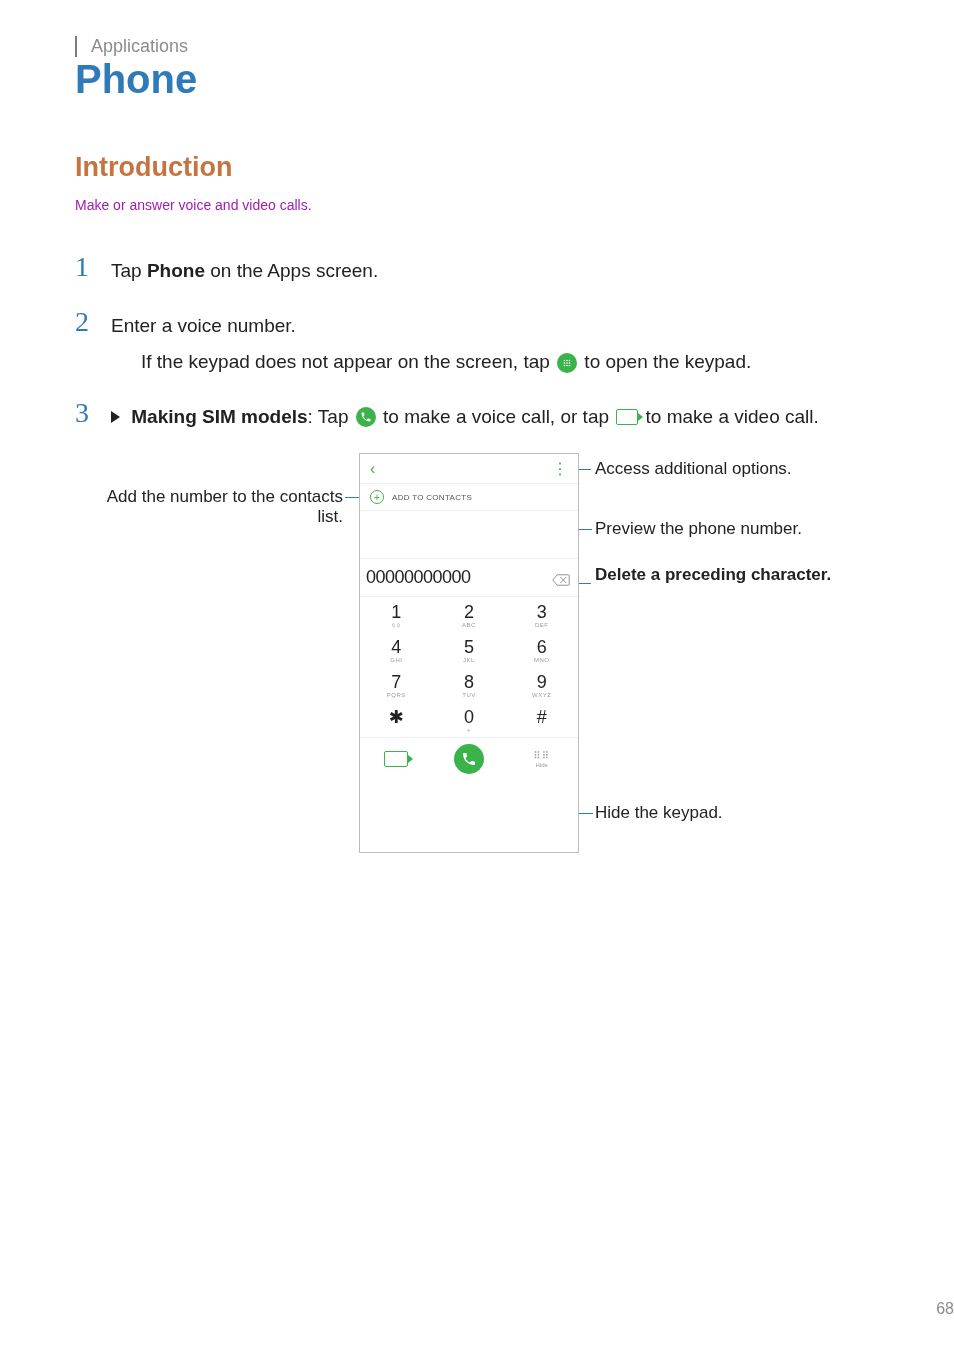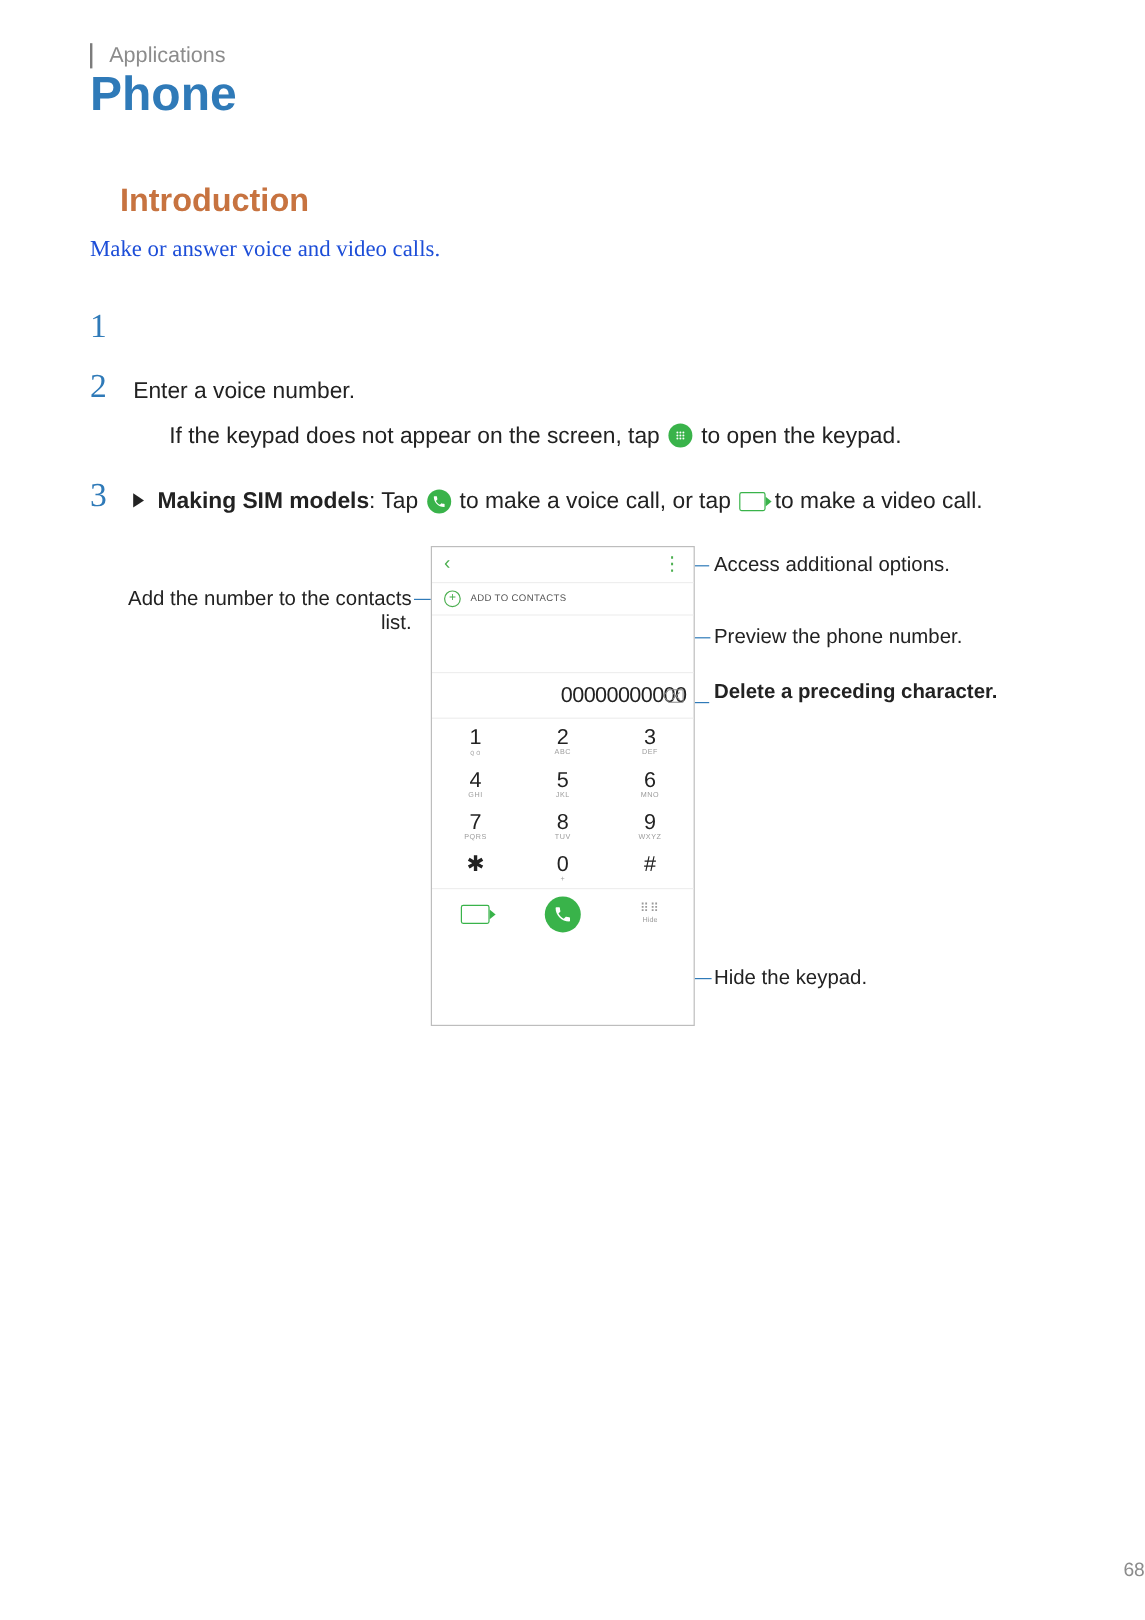--- a/index.html
+++ b/index.html
@@ -26,27 +26,25 @@
     color: #2f7ab8;
     font-size: 40px;
     font-weight: 600;
     margin-bottom: 50px;
   }
   h2.subhead {
     color: #c77340;
     font-size: 27px;
     font-weight: 600;
     margin-bottom: 14px;
-    margin-left: 25px;
   }
   .intro-text {
-    font-size: 19px;
-    color: #1d4ed8;
+    font-size: 14px;
+    color: #a21caf;
     margin-bottom: 40px;
-    font-family: Liberation Serif, serif;
   }
   .step {
     display: flex;
     align-items: flex-start;
     margin-bottom: 22px;
   }
   .step-number {
     color: #2f7ab8;
     font-size: 28px;
     font-weight: 400;
@@ -140,21 +138,21 @@
     padding: 6px 10px;
     border-bottom: 1px solid #eee;
   }
   .plus-circle {
     width: 14px; height: 14px; border: 1px solid #4caf50; border-radius: 50%;
     color: #4caf50; font-size: 10px; display: flex; align-items: center; justify-content: center;
   }
   .add-contacts-text { font-size: 8px; color: #555; letter-spacing: 0.3px; }
   .preview-area { height: 48px; border-bottom: 1px solid #eee; }
   .number-row {
-    display: flex; align-items: center; justify-content: flex-end;
+    display: flex; align-items: center; justify-content: flex-start;
     gap: 8px; padding: 8px 6px; border-bottom: 1px solid #eee;
     position: relative;
   }
   .number-display {
     font-size: 18px; font-family: "Helvetica Neue", Arial, sans-serif;
     font-weight: 300; letter-spacing: -0.5px; color: #222;
   }
   .backspace {
     width: 18px; height: 12px;
     position: absolute; right: 8px;
@@ -232,20 +230,23 @@
   </div>
 
   <h1 class="title">Phone</h1>
 
   <h2 class="subhead">Introduction</h2>
   <p class="intro-text">Make or answer voice and video calls.</p>
 
 
   <div class="step">
     <div class="step-number">1</div>
+    <div class="step-body">
+      <span>Tap </span><span class="bold">Phone</span><span> on the Apps screen.</span>
+    </div>
   </div>
 
   <div class="step">
     <div class="step-number">2</div>
     <div class="step-body">
       <div>Enter a voice number.</div>
       <div class="sub">
         <span>If the keypad does not appear on the screen, tap </span>
         <span class="inline-icon icon-dialpad-circle">
           <svg viewBox="0 0 12 12" width="10" height="10">

